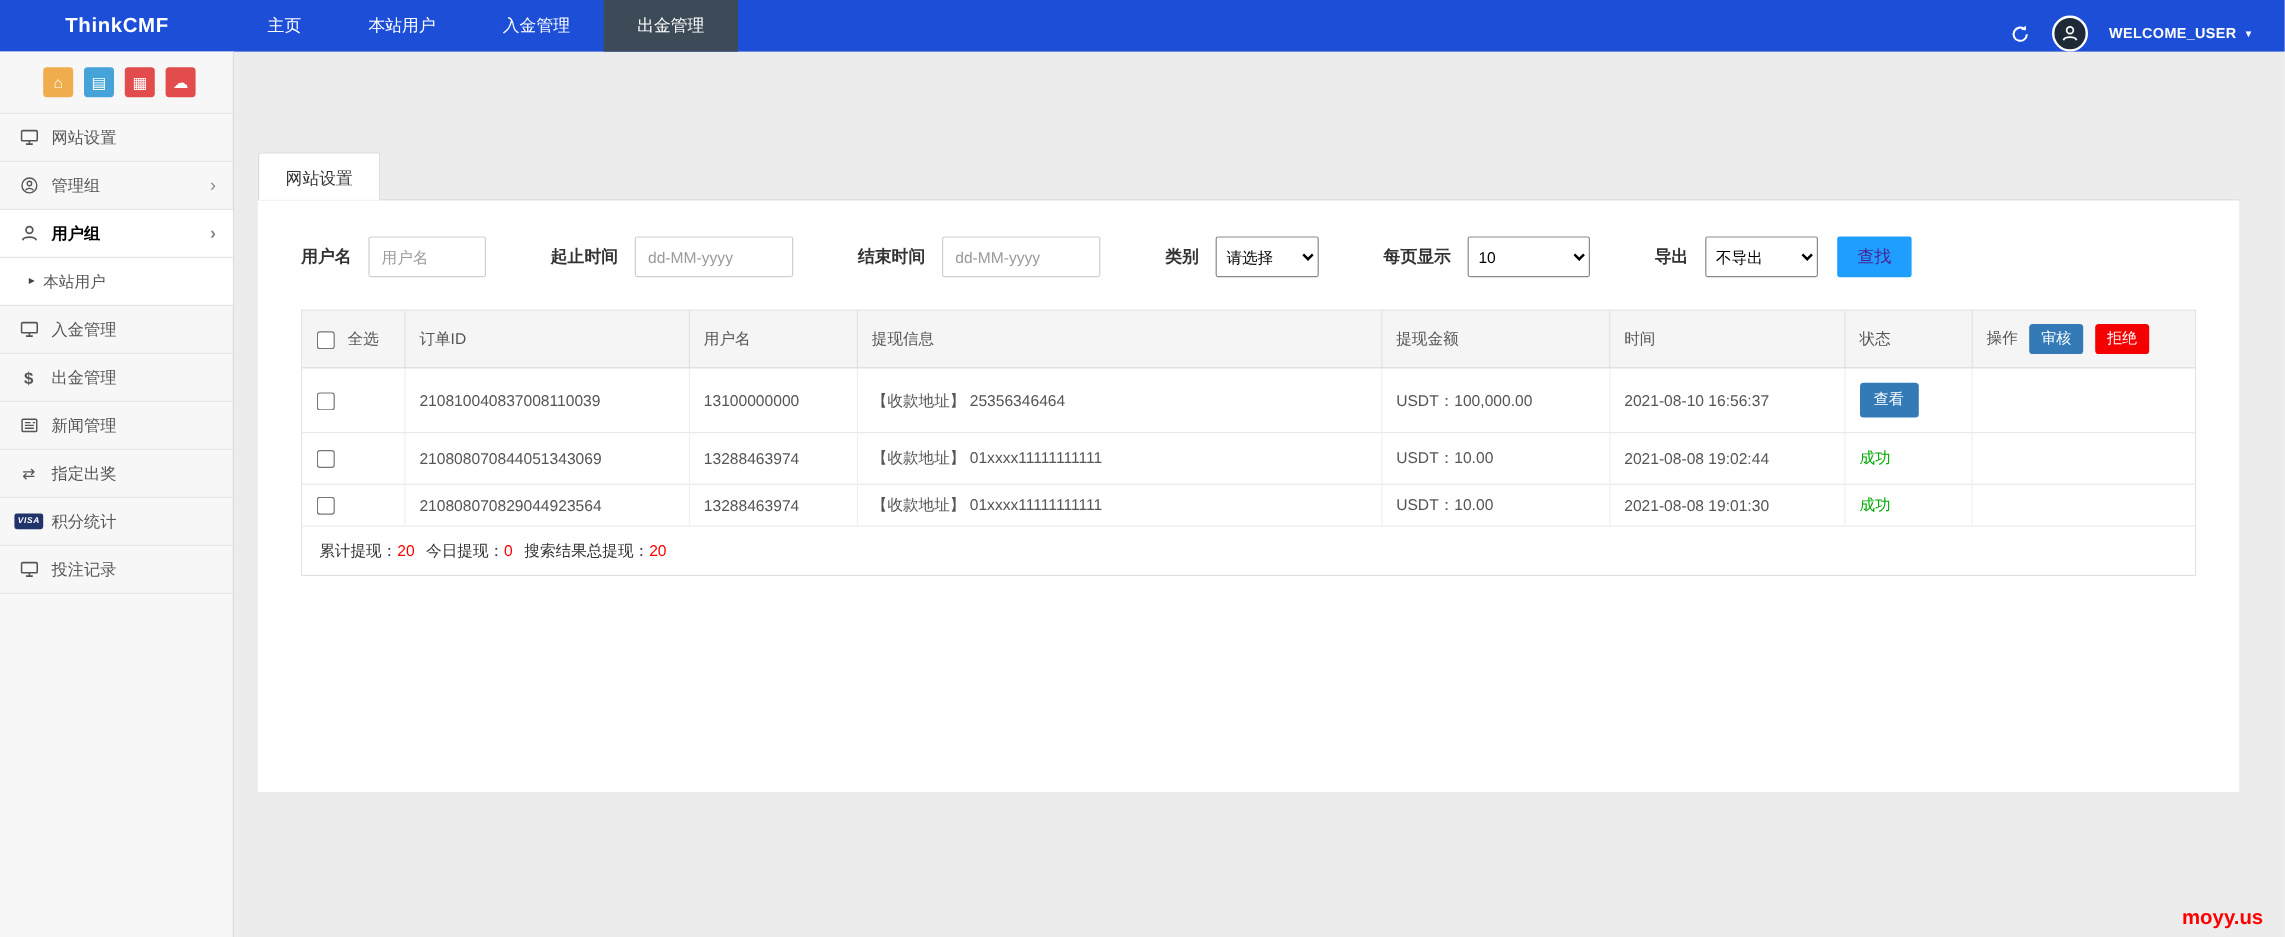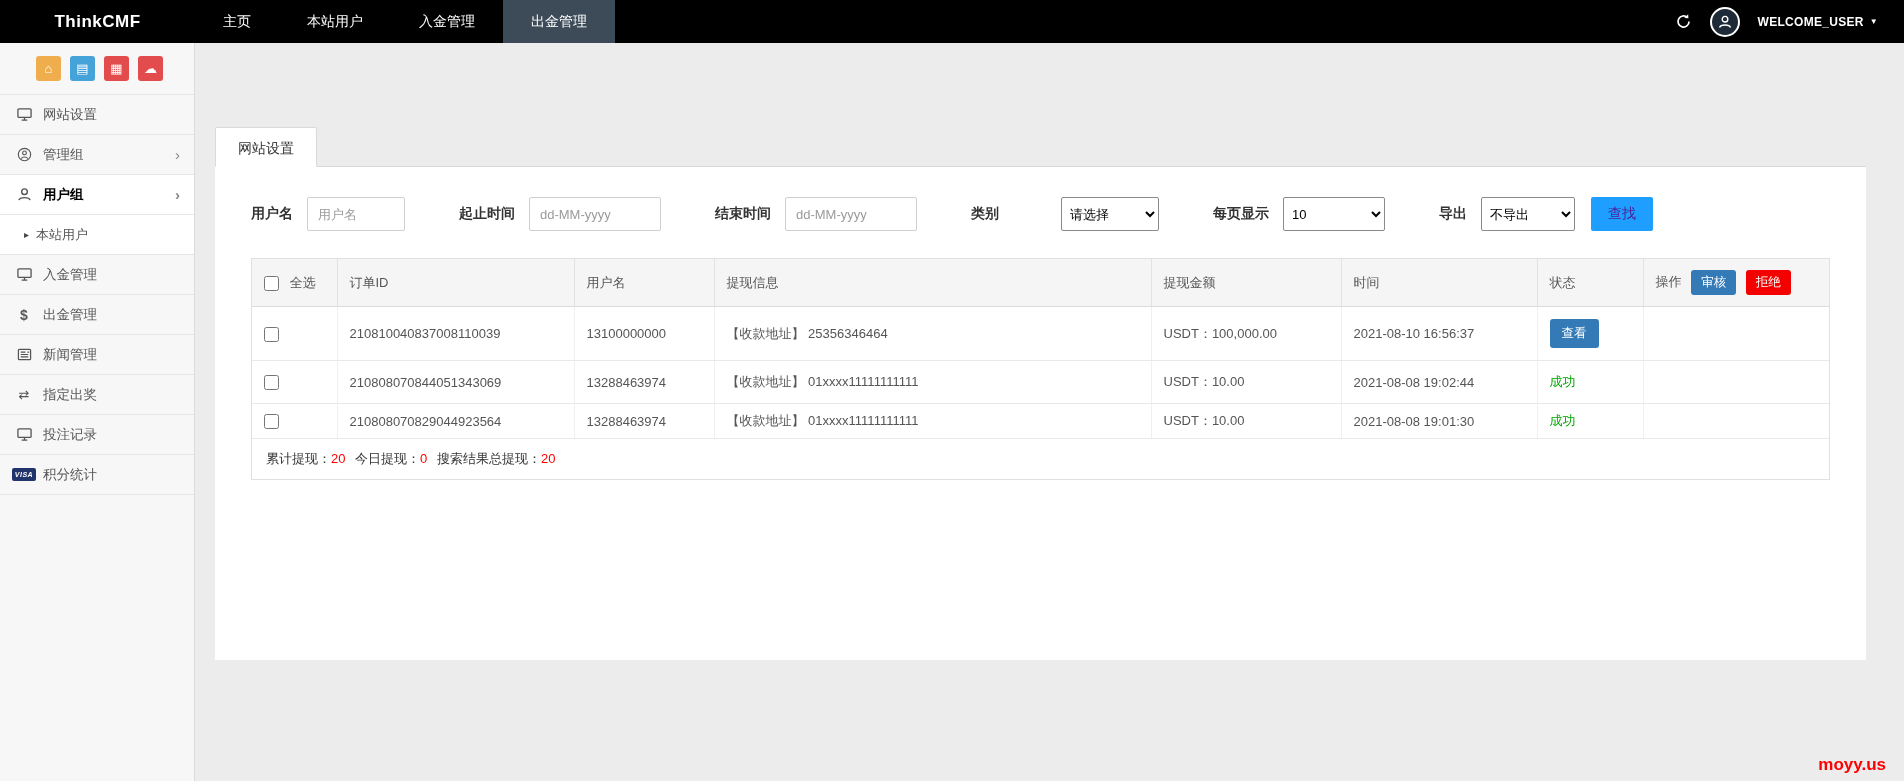--- a/index.html
+++ b/index.html
@@ -2,21 +2,21 @@
 <html><head>
 <meta charset="utf-8">
 <style>
   * { box-sizing: border-box; margin: 0; padding: 0; }
   html,body { width:1904px; height:781px; overflow:hidden; }
   body {
     font-family: "Liberation Sans", "DejaVu Sans", sans-serif;
     background:#ececec; color:#333; position:relative;
   }
   
-  .navbar { height:43px; background:#000000; display:flex; align-items:center; color:#fff; }
+  .navbar { height:43px; background:#1d4ed8; display:flex; align-items:flex-end; color:#fff; }
   .brand { width:195px; text-align:center; line-height:43px; font-size:17px; font-weight:bold; letter-spacing:.5px; cursor:pointer; }
   .nav { display:flex; align-items:stretch; }
   .nav-item { line-height:43px; padding:0 28px; font-size:14px; color:#fff; text-decoration:none; cursor:pointer; }
   .nav-item.active { background:#3d4b58; }
   .nav-right { margin-left:auto; display:flex; align-items:center; gap:18px; padding-right:26px; }
   .refresh { display:inline-flex; cursor:pointer; }
   .avatar { width:30px; height:30px; border-radius:50%; border:2px solid #fff; display:inline-flex; align-items:center; justify-content:center; cursor:pointer; background:#1e2a38; }
   .welcome { font-size:12px; font-weight:bold; letter-spacing:.3px; cursor:pointer; display:inline-flex; align-items:center; gap:6px; }
   .caret { font-size:8px; }
   
@@ -40,21 +40,21 @@
   .card { background:#fff; border-top:1px solid #d9d9d9; height:494px; padding:30px 36px 0 36px; }
   
   .filters { display:flex; align-items:center; font-size:14px; }
   .fg { display:flex; align-items:center; margin-right:54px; }
   .fg:last-of-type { margin-right:16px; }
   .fg label { font-weight:bold; color:#333; margin-right:14px; white-space:nowrap; }
   .ti { height:34px; border:1px solid #cfcfcf; border-radius:2px; padding:0 10px; font-size:13px; color:#333; font-family:inherit; }
   .ti::placeholder { color:#9b9b9b; }
   .w96 { width:98px; } .w106 { width:132px; }
   select { height:34px; border:1px solid #8a8a8a; border-radius:2px; background:#fff; font-size:13px; font-family:inherit; padding:0 4px; cursor:pointer; }
-  .sel-cat { width:98px;margin-left:48px; } .sel-pp { width:102px; } .sel-exp { width:94px; }
+  .sel-cat { width:86px; } .sel-pp { width:102px; } .sel-exp { width:94px; }
   .btn-search { height:34px; border:none; border-radius:2px; color:#4c1d95; font-size:14px; padding:0 17px; cursor:pointer; font-family:inherit; }
   
   .table-wrap { margin-top:27px; border:1px solid #e0e0e0; }
   table.grid { width:100%; border-collapse:collapse; font-size:13px; color:#555; table-layout:fixed; }
   .grid th { background:#f5f5f5; font-weight:normal; text-align:left; color:#555; padding:11px 12px; border-right:1px solid #e2e2e2; border-bottom:1px solid #dcdcdc; white-space:nowrap; }
   .grid th:last-child { border-right:none; }
   .grid td { padding:12px 12px; border-right:1px solid #f0f0f0; border-bottom:1px solid #e9e9e9; background:#fff; white-space:nowrap; overflow:hidden; }
   .grid td:last-child { border-right:none; }
   .grid tbody tr:nth-child(n+3) td { padding-top:8px; padding-bottom:8px;margin-top:12px; }
   input[type=checkbox] { width:15px; height:15px; vertical-align:middle; cursor:pointer; }
@@ -162,32 +162,32 @@
           </svg>
       </span>
       <span class="mi-label">新闻管理</span>
     </div>
     <div class="menu-item">
       <span class="mi-icon">⇄</span>
       <span class="mi-label">指定出奖</span>
     </div>
     <div class="menu-item">
       <span class="mi-icon">
-        <svg viewBox="0 0 16 16">
-            <rect x="1" y="2" width="14" height="9" rx="1" fill="none" stroke="currentColor" stroke-width="1.4"></rect>
-            <path d="M5 14h6M8 11v3" fill="none" stroke="currentColor" stroke-width="1.4"></path>
-          </svg>
-      </span>
-      <span class="mi-label">投注记录</span>
-    </div>
-    <div class="menu-item">
-      <span class="mi-icon">
           <span class="visa-badge">VISA</span>
         </span>
       <span class="mi-label">积分统计</span>
+    </div>
+    <div class="menu-item">
+      <span class="mi-icon">
+        <svg viewBox="0 0 16 16">
+            <rect x="1" y="2" width="14" height="9" rx="1" fill="none" stroke="currentColor" stroke-width="1.4"></rect>
+            <path d="M5 14h6M8 11v3" fill="none" stroke="currentColor" stroke-width="1.4"></path>
+          </svg>
+      </span>
+      <span class="mi-label">投注记录</span>
     </div>
   </nav>
 </aside>
 
 <main class="main">
   <div class="tabbar">
     <div class="tab">网站设置</div>
   </div>
 
   <section class="card">

